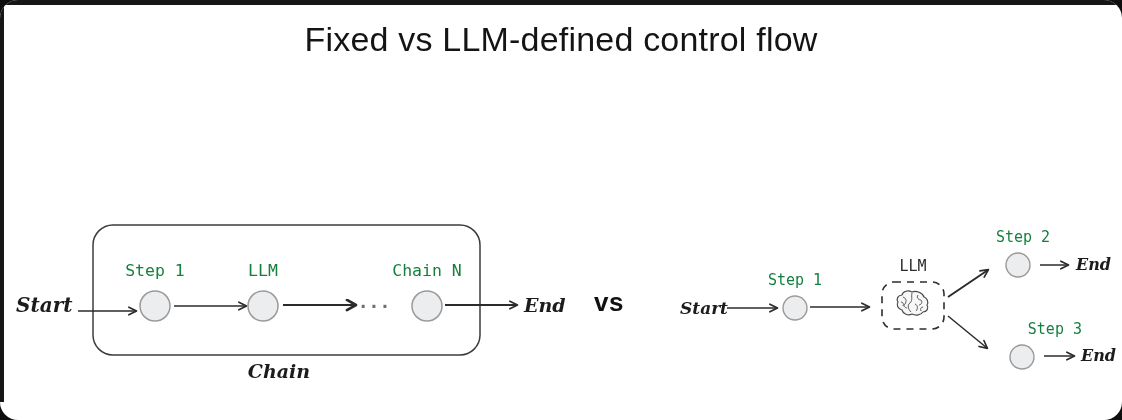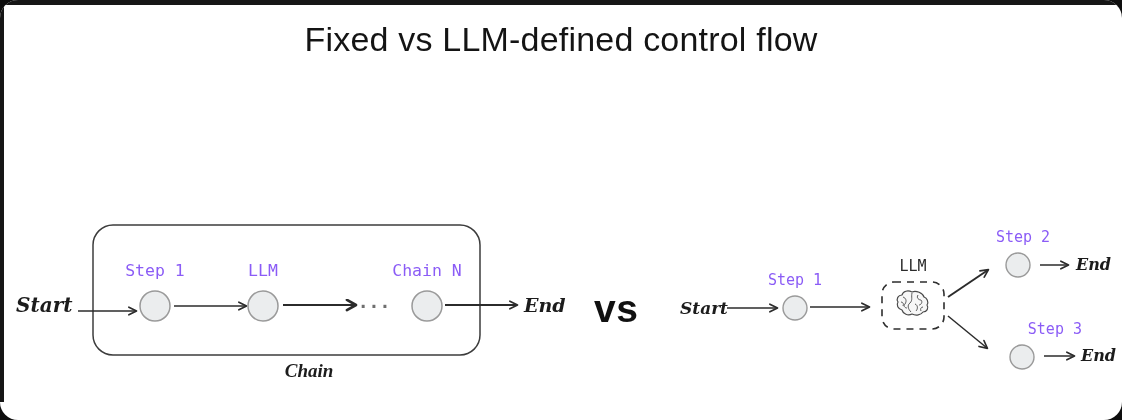--- a/index.html
+++ b/index.html
@@ -11,35 +11,35 @@
   }
   .frame-top{position:absolute;left:0;top:0;width:1122px;height:5px;background:#161616;}
   .frame-left{position:absolute;left:0;top:0;width:4px;height:402px;background:#161616;}
   .page-title{
     position:absolute;left:0;right:0;top:20px;text-align:center;
     font-size:34px;font-weight:500;color:#141414;letter-spacing:0.2px;
   }
   .lbl{position:absolute;white-space:nowrap;}
   .mono{
     font-family:"DejaVu Sans Mono","Liberation Mono",monospace;
-    color:#8b5cf6;font-size:16.5px;text-align:center;width:110px;
+    color:#15803d;font-size:16.5px;text-align:center;width:110px;
   }
   .mono.sm{font-size:15px;}
   .mono.dark{color:#2b2b2b;}
   .hand{
     font-family:"DejaVu Serif","Liberation Serif",serif;
     font-style:italic;font-weight:600;color:#1c1c1c;font-size:19px;
   }
   .hand.sm{font-size:16px;}
   .dots{
     font-family:"DejaVu Sans Mono",monospace;color:#6f6f6f;
     font-size:18px;font-weight:bold;width:40px;text-align:center;
   }
   .vs{
-    font-size:39px;font-weight:600;color:#111;letter-spacing:0.5px;
+    font-size:26px;font-weight:600;color:#111;letter-spacing:0.5px;
   }
   .chain-cap{width:110px;text-align:center;}
   svg.canvas{position:absolute;left:0;top:0;}
 </style>
 </head>
 <body>
 
 <div class="stage">
   <div class="frame-top"></div>
   <div class="frame-left"></div>
@@ -92,21 +92,21 @@
     <circle cx="1022" cy="357" r="12" fill="#ebedee" stroke="#9a9a9a" stroke-width="1.4"></circle>
     <line x1="1044" y1="356" x2="1074" y2="356" stroke="#2b2b2b" stroke-width="1.5" marker-end="url(#ah)"></line>
   </svg>
 
   <span class="lbl hand" style="left:16px;top:293px;font-size:20px;">Start</span>
   <span class="lbl mono" style="left:100px;top:261px;">Step 1</span>
   <span class="lbl mono" style="left:208px;top:261px;">LLM</span>
   <span class="lbl mono" style="left:372px;top:261px;">Chain N</span>
   <span class="lbl dots" style="left:354px;top:291px;">...</span>
   <span class="lbl hand" style="left:524px;top:294px;">End</span>
-  <span class="lbl hand chain-cap" style="left:254px;top:360px;font-family:Liberation Serif, serif;">Chain</span>
+  <span class="lbl hand chain-cap" style="left:224px;top:360px;">Chain</span>
 
   <span class="lbl vs" style="left:594px;top:287px;">vs</span>
 
   <span class="lbl hand sm" style="left:680px;top:298px;font-size:17px;">Start</span>
   <span class="lbl mono sm" style="left:740px;top:271px;">Step 1</span>
   <span class="lbl mono sm dark" style="left:858px;top:257px;">LLM</span>
 
   <span class="lbl mono sm" style="left:968px;top:228px;">Step 2</span>
   <span class="lbl hand sm" style="left:1076px;top:255px;">End</span>
 

